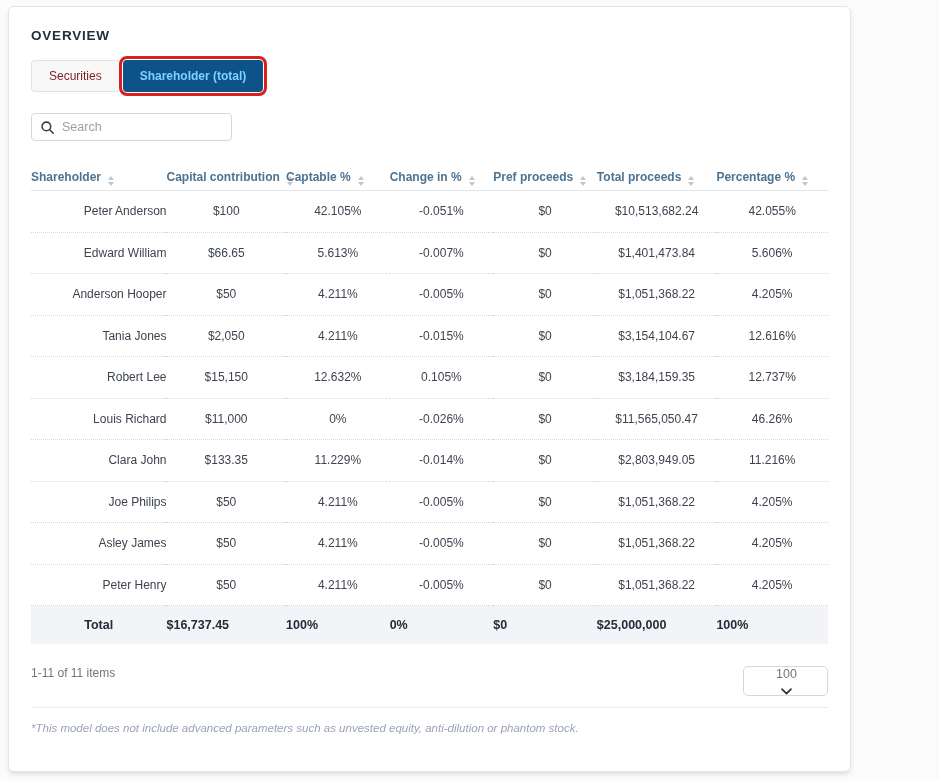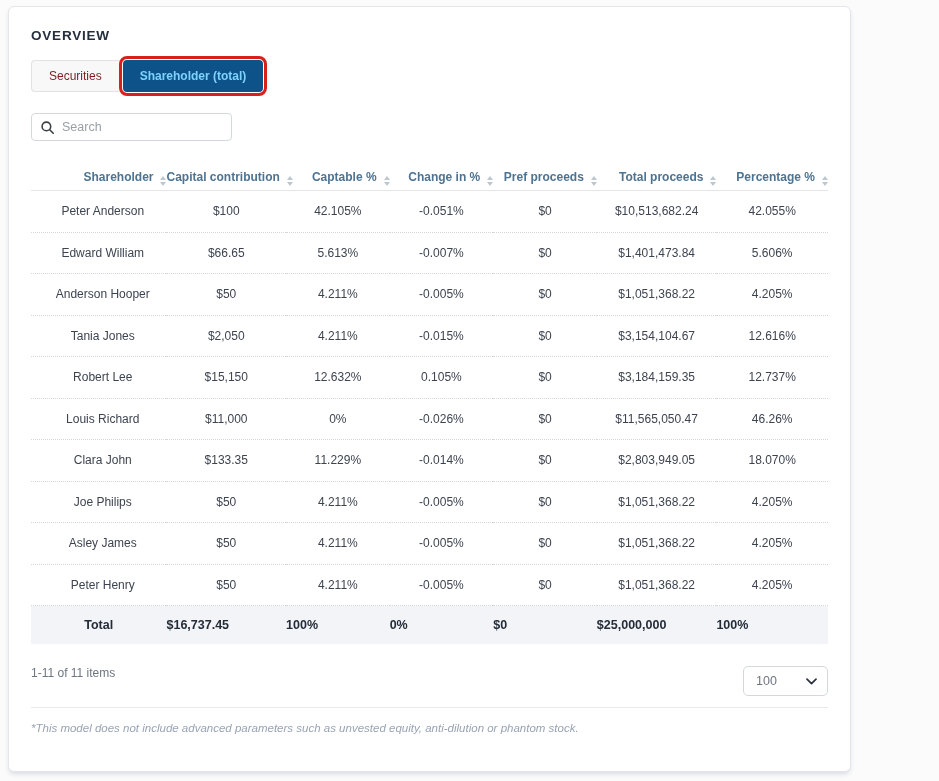--- a/index.html
+++ b/index.html
@@ -79,21 +79,21 @@
   table { width: 100%; border-collapse: collapse; table-layout: fixed; }
   col.c1 { width: 17%; }  col.c2 { width: 15%; }
   col.c3 { width: 13%; }  col.c4 { width: 13%; }
   col.c5 { width: 13%; }  col.c6 { width: 15%; }
   col.c7 { width: 14%; }
 
   thead th {
     font-size: 12px;
     font-weight: bold;
     color: #4d7392;
-    text-align: right;
+    text-align: left;
     padding: 8px 0 4px 0;
     border-bottom: 1px solid #e3e6e9;
     white-space: nowrap;
     cursor: pointer;
   }
   .sort-icon {
     display: inline-flex;
     flex-direction: column;
     gap: 2px;
     margin-left: 7px;
@@ -113,21 +113,21 @@
   }
 
   tbody td {
     font-size: 12px;
     color: #3d4450;
     text-align: center;
     padding: 13px 0 13.5px 0;
     border-bottom: 1px dotted #d4d7da;
     white-space: nowrap;
   }
-  tbody td:first-child { text-align: center; padding-left: 8px; }
+  tbody td:first-child { text-align: right; padding-left: 8px; }
 
   tr.total-row td {
     background: #f2f4f8;
     font-weight: bold;
     color: #242c38;
     font-size: 12.5px;
     border-bottom: none;
     padding: 12px 0;
   }
   tr.total-row td:first-child { text-align: center; padding-left: 0; }
@@ -142,20 +142,21 @@
   .pagination-summary { font-size: 12px; color: #6e7682; }
   .page-size-select {
     display: flex; align-items: center; justify-content: space-between;
     width: 85px; height: 30px;
     border: 1px solid #d4d8dc;
     border-radius: 5px;
     padding: 0 10px 0 12px;
     font-size: 12.5px; color: #6e7682;
     cursor: pointer;
     background: #fff;
+    flex-direction: column;
   }
 
   .divider {
     border: none;
     border-top: 1px solid #e8eaee;
     margin-top: 11px;
   }
 
   .footnote {
     font-size: 11.5px;
@@ -285,21 +286,21 @@
       <td>$11,565,050.47</td>
       <td>46.26%</td>
     </tr>
         <tr>
       <td>Clara John</td>
       <td>$133.35</td>
       <td>11.229%</td>
       <td>-0.014%</td>
       <td>$0</td>
       <td>$2,803,949.05</td>
-      <td>18.070%</td>
+      <td>11.216%</td>
     </tr>
         <tr>
       <td>Joe Philips</td>
       <td>$50</td>
       <td>4.211%</td>
       <td>-0.005%</td>
       <td>$0</td>
       <td>$1,051,368.22</td>
       <td>4.205%</td>
     </tr>

